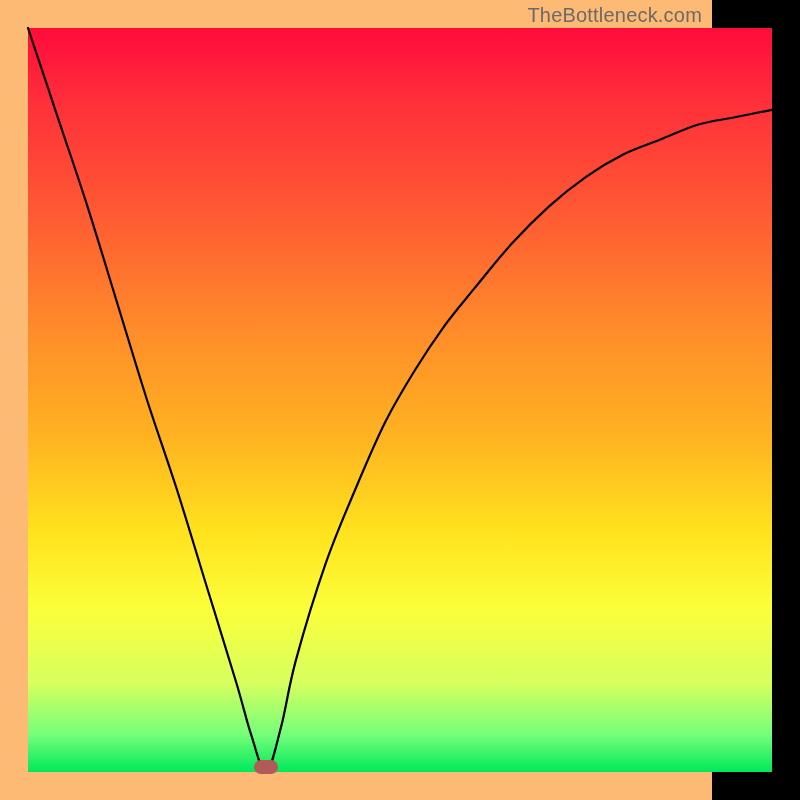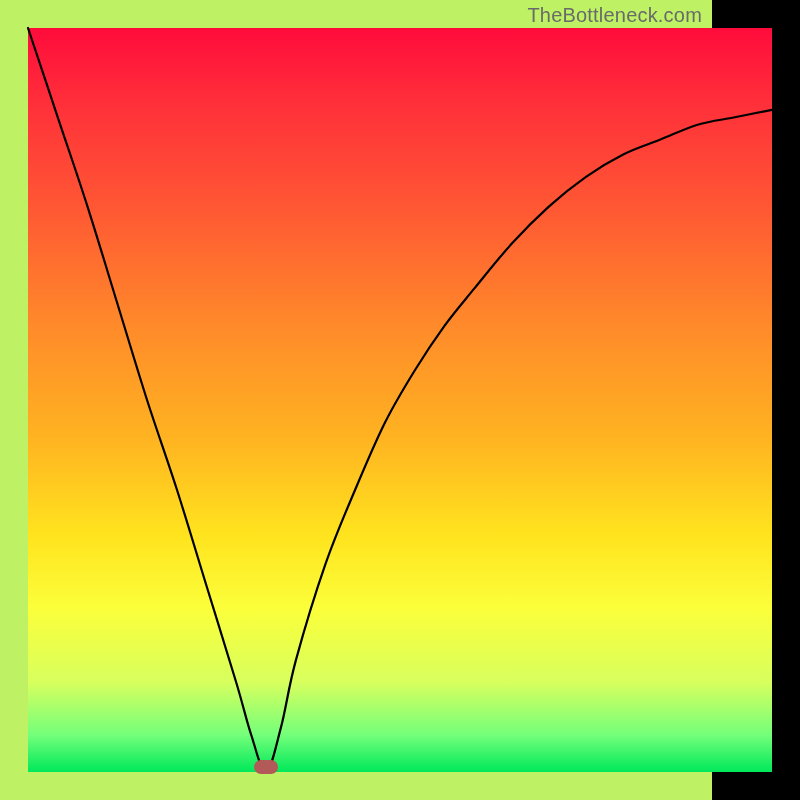--- a/index.html
+++ b/index.html
@@ -10,21 +10,21 @@
     background: #000;
     overflow: hidden;
     font-family: Arial, Helvetica, sans-serif;
   }
   .frame {
     position: absolute;
     left: 0;
     top: 0;
     width: 712px;
     height: 800px;
-    background: #bef264;
+    background: #fdba74;
   }
   .plot {
     position: absolute;
     left: 28px;
     top: 28px;
     width: 744px;
     height: 744px;
     
     background: linear-gradient(to bottom,
       #ff0b3b 0%,

